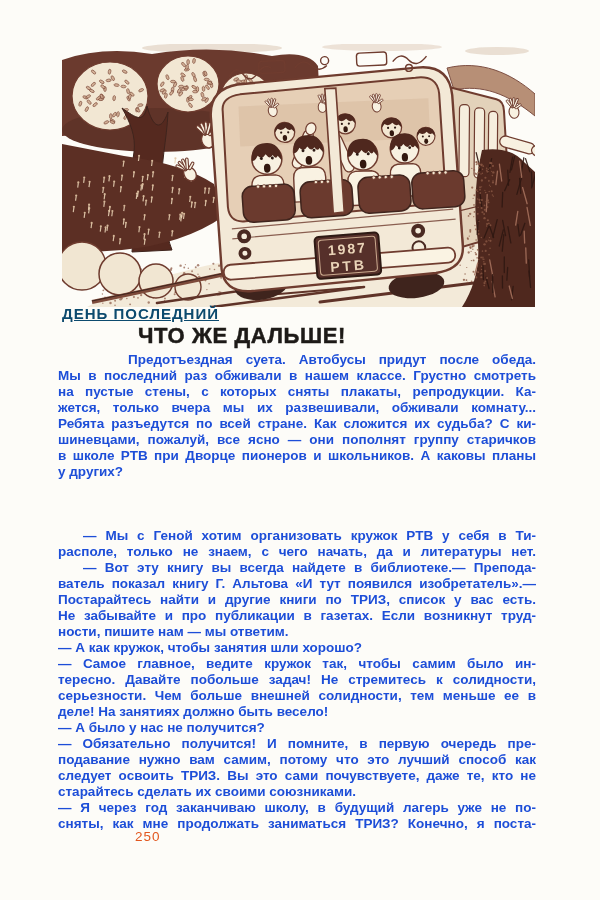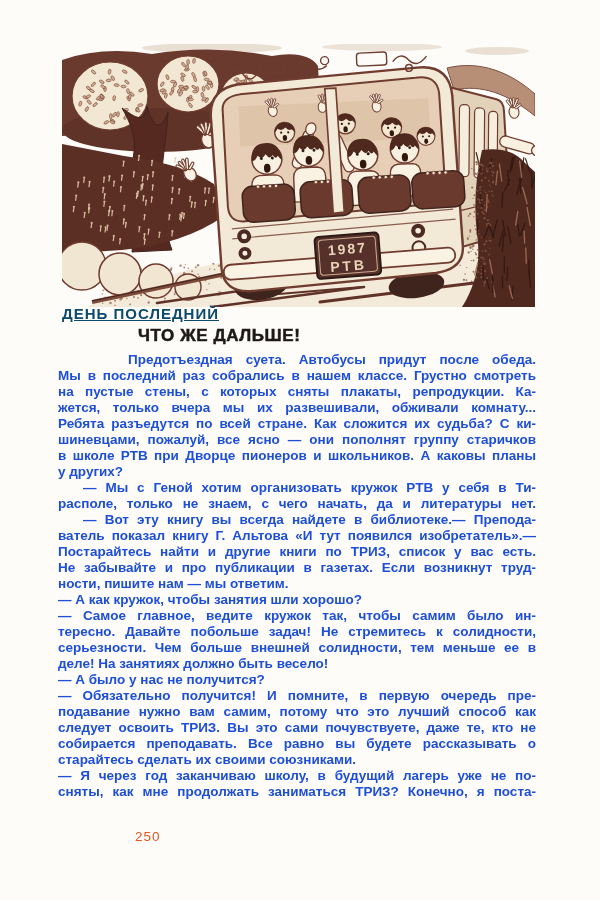--- a/index.html
+++ b/index.html
@@ -9,21 +9,21 @@
     font-family:"Liberation Sans",sans-serif;
   }
   .illu{position:absolute;left:62px;top:44px;width:473px;height:263px;}
   .kicker{
     position:absolute;left:62px;top:306px;height:16px;line-height:16px;
     font-size:15px;font-weight:700;letter-spacing:1px;color:#e2571f;
     white-space:nowrap;
   }
   .title{
     position:absolute;left:138px;top:326px;height:20px;line-height:20px;
-    font-size:17px;font-weight:700;letter-spacing:.6px;color:#1d1a17;
+    font-size:22px;font-weight:700;letter-spacing:.6px;color:#1d1a17;
     -webkit-text-stroke:.5px #1d1a17;white-space:nowrap;
   }
   .body-text{
     position:absolute;left:58px;top:352px;width:478px;
     color:#1d4ed8;
   }
   .bline{
     height:16px;line-height:16px;font-size:13.5px;font-weight:700;
     letter-spacing:0;
   }
@@ -1076,43 +1076,42 @@
         <circle cx="414.99677031893003" cy="227.85625" r="0.7237782921810699" fill="#8a5743" opacity="0.8"></circle>
         <circle cx="422.192558127572" cy="241.62453703703704" r="0.8273045267489711" fill="#8a5743" opacity="0.8"></circle>
       </g>
   </svg>
 
   <div class="kicker accent" style="color: #0c4a6e; text-decoration: underline;">ДЕНЬ ПОСЛЕДНИЙ</div>
   <div class="title">ЧТО ЖЕ ДАЛЬШЕ!</div>
 
   <div class="body-text">
       <div class="bline j" style="padding-left: 70px;">Предотъездная суета. Автобусы придут после обеда.</div>
-      <div class="bline j">Мы в последний раз собрались в нашем классе. Грустно смотреть</div>
+      <div class="bline j">Мы в последний раз обживали в нашем классе. Грустно смотреть</div>
       <div class="bline j">на пустые стены, с которых сняты плакаты, репродукции. Ка-</div>
       <div class="bline j">жется, только вчера мы их развешивали, обживали комнату...</div>
       <div class="bline j">Ребята разъедутся по всей стране. Как сложится их судьба? С ки-</div>
       <div class="bline j">шиневцами, пожалуй, все ясно — они пополнят группу старичков</div>
       <div class="bline j">в школе РТВ при Дворце пионеров и школьников. А каковы планы</div>
       <div class="bline">у других?</div>
-      <div class="bline j" style="padding-left: 25px;">— Мы с Геной хотим организовать кружок РТВ у себя в Ти-</div>
+      <div class="bline j" style="padding-left: 25px; margin-top: 48px;">— Мы с Геной хотим организовать кружок РТВ у себя в Ти-</div>
       <div class="bline j">располе, только не знаем, с чего начать, да и литературы нет.</div>
       <div class="bline j" style="padding-left: 25px;">— Вот эту книгу вы всегда найдете в библиотеке.— Препода-</div>
       <div class="bline j">ватель показал книгу Г. Альтова «И тут появился изобретатель».—</div>
       <div class="bline j">Постарайтесь найти и другие книги по ТРИЗ, список у вас есть.</div>
       <div class="bline j">Не забывайте и про публикации в газетах. Если возникнут труд-</div>
       <div class="bline">ности, пишите нам — мы ответим.</div>
       <div class="bline">— А как кружок, чтобы занятия шли хорошо?</div>
       <div class="bline j">— Самое главное, ведите кружок так, чтобы самим было ин-</div>
       <div class="bline j">тересно. Давайте побольше задач! Не стремитесь к солидности,</div>
       <div class="bline j">серьезности. Чем больше внешней солидности, тем меньше ее в</div>
       <div class="bline">деле! На занятиях должно быть весело!</div>
       <div class="bline">— А было у нас не получится?</div>
       <div class="bline j">— Обязательно получится! И помните, в первую очередь пре-</div>
       <div class="bline j">подавание нужно вам самим, потому что это лучший способ как</div>
       <div class="bline j">следует освоить ТРИЗ. Вы это сами почувствуете, даже те, кто не</div>
-      <div class="bline j">собирается преподавать. Все равно вы будете рассказывать о</div>
       <div class="bline">старайтесь сделать их своими союзниками.</div>
       <div class="bline j">— Я через год заканчиваю школу, в будущий лагерь уже не по-</div>
       <div class="bline j">сняты, как мне продолжать заниматься ТРИЗ? Конечно, я поста-</div>
     </div>
 
   <div class="pagenum accent" style="color: rgb(226, 87, 31);">250</div>
 </div>
 
 </body></html>

